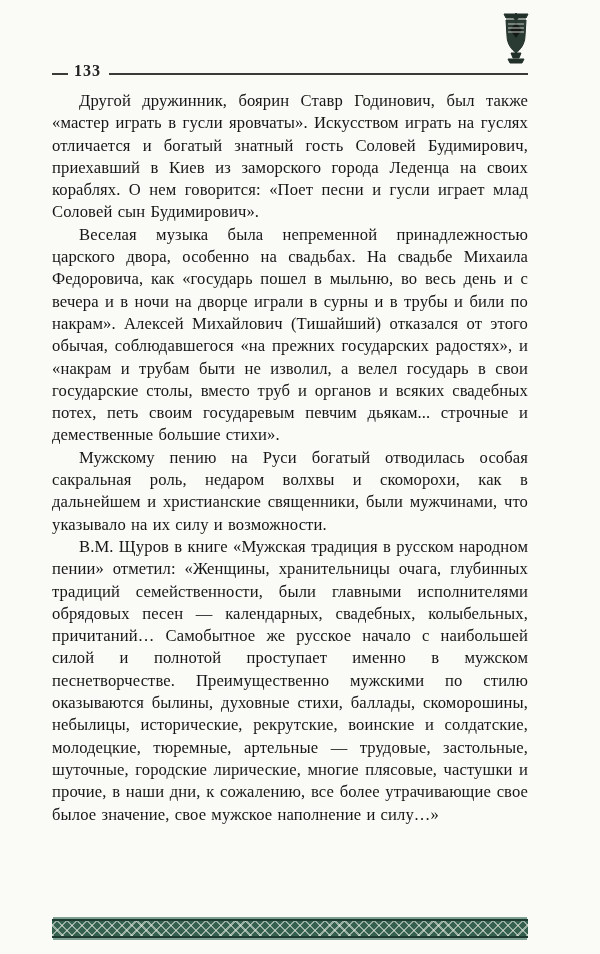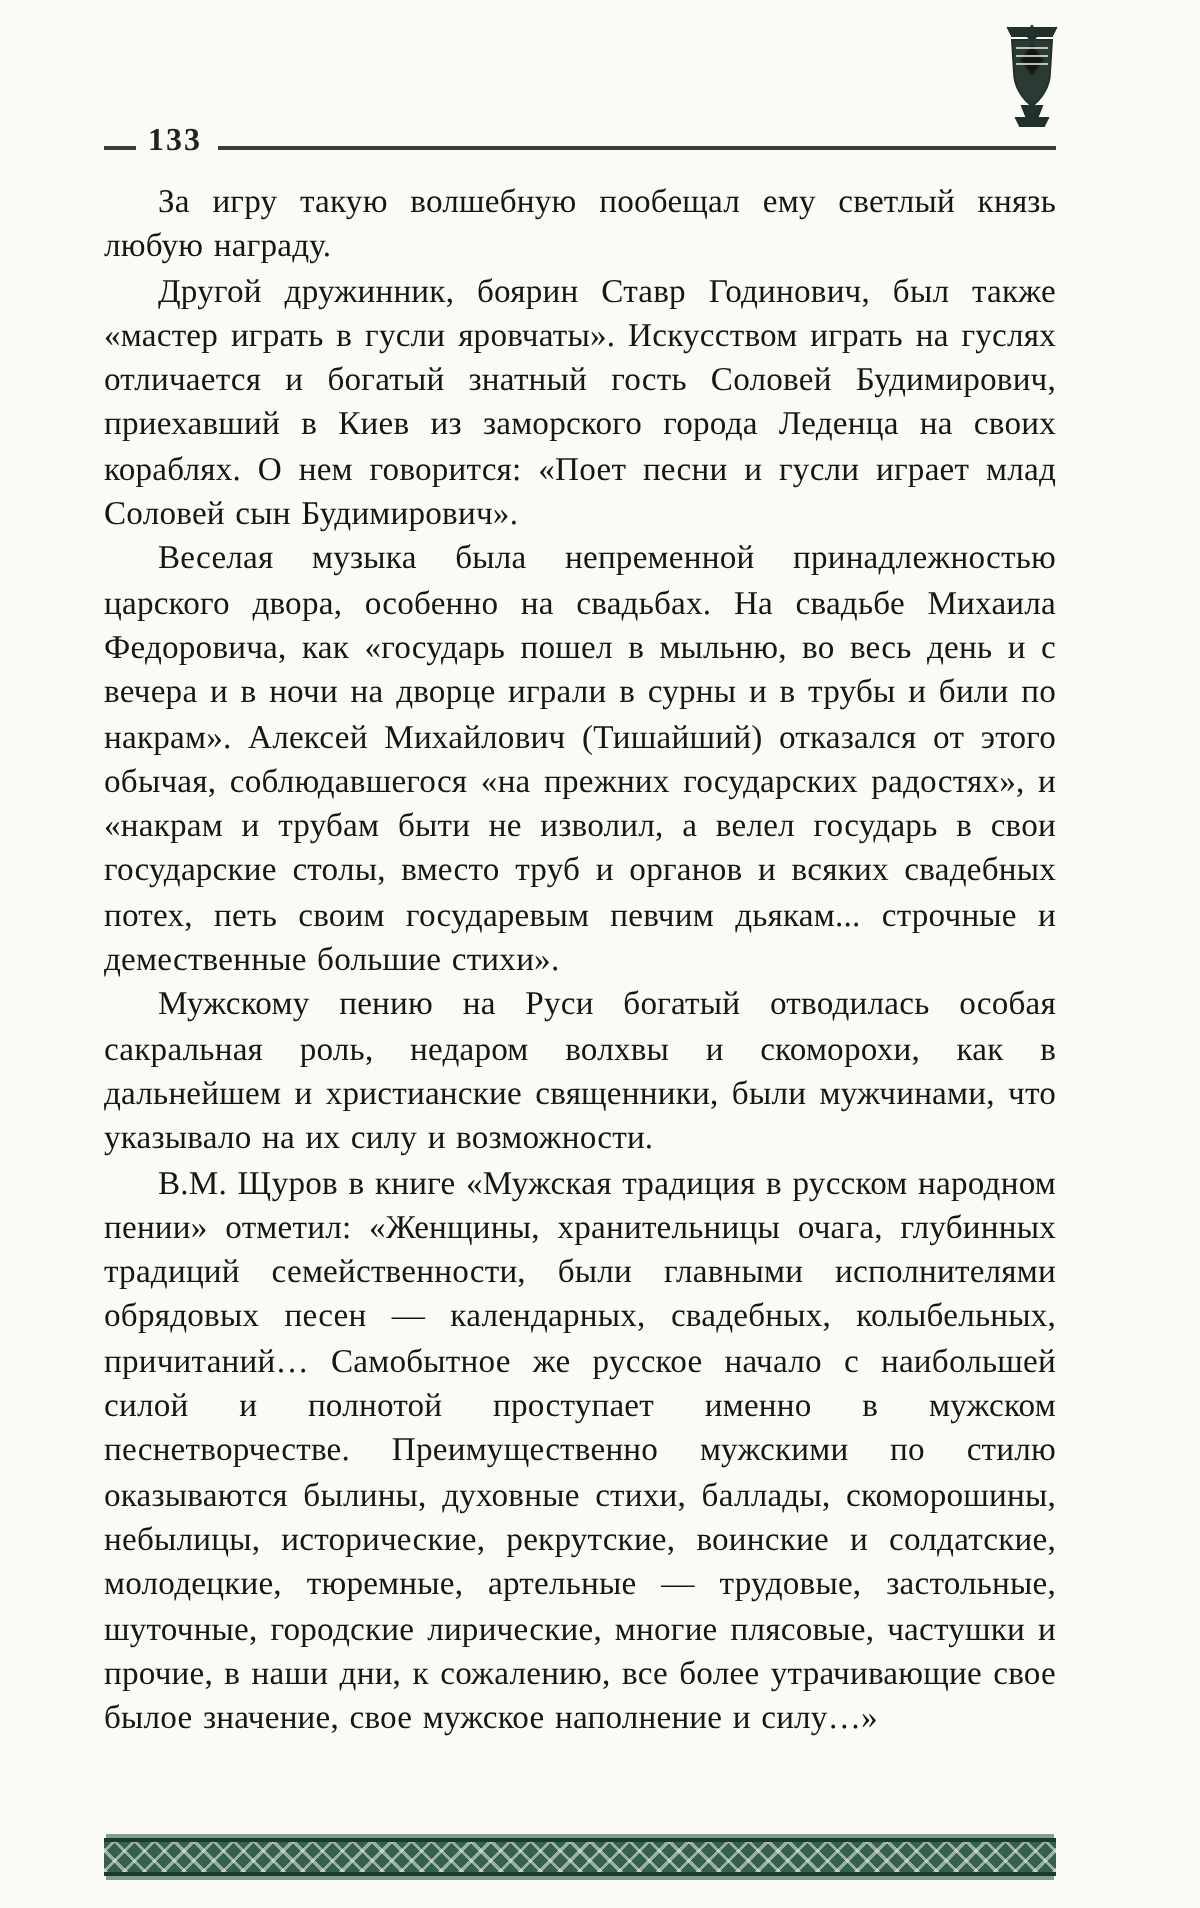--- a/index.html
+++ b/index.html
@@ -99,21 +99,20 @@
     </svg>
   </div>
 
   <div class="header">
     <span class="dash"></span>
     <span class="pagenum">133</span>
     <span class="rule"></span>
   </div>
 
   <div class="text-block">
-    <p>За игру такую волшебную пообещал ему светлый князь любую награду.</p>
     <p>Другой дружинник, боярин Ставр Годинович, был также «мастер играть в гусли яровчаты». Искусством играть на гуслях отличается и богатый знатный гость Соловей Будимирович, приехавший в Киев из заморского города Леденца на своих кораблях. О нем говорится: «Поет песни и гусли играет млад Соловей сын Будимирович».</p>
     <p>Веселая музыка была непременной принадлежностью царского двора, особенно на свадьбах. На свадьбе Михаила Федоровича, как «государь пошел в мыльню, во весь день и с вечера и в ночи на дворце играли в сурны и в трубы и били по накрам». Алексей Михайлович (Тишайший) отказался от этого обычая, соблюдавшегося «на прежних государских радостях», и «накрам и трубам быти не изволил, а велел государь в свои государские столы, вместо труб и органов и всяких свадебных потех, петь своим государевым певчим дьякам... строчные и демественные большие стихи».</p>
     <p>Мужскому пению на Руси богатый отводилась особая сакральная роль, недаром волхвы и скоморохи, как в дальнейшем и христианские священники, были мужчинами, что указывало на их силу и возможности.</p>
     <p>В.М. Щуров в книге «Мужская традиция в русском народном пении» отметил: «Женщины, хранительницы очага, глубинных традиций семейственности, были главными исполнителями обрядовых песен — календарных, свадебных, колыбельных, причитаний… Самобытное же русское начало с наибольшей силой и полнотой проступает именно в мужском песнетворчестве. Преимущественно мужскими по стилю оказываются былины, духовные стихи, баллады, скоморошины, небылицы, исторические, рекрутские, воинские и солдатские, молодецкие, тюремные, артельные — трудовые, застольные, шуточные, городские лирические, многие плясовые, частушки и прочие, в наши дни, к сожалению, все более утрачивающие свое былое значение, свое мужское наполнение и силу…»</p>
   </div>
 
   <div class="footer-band"></div>
 
 </div>
 

